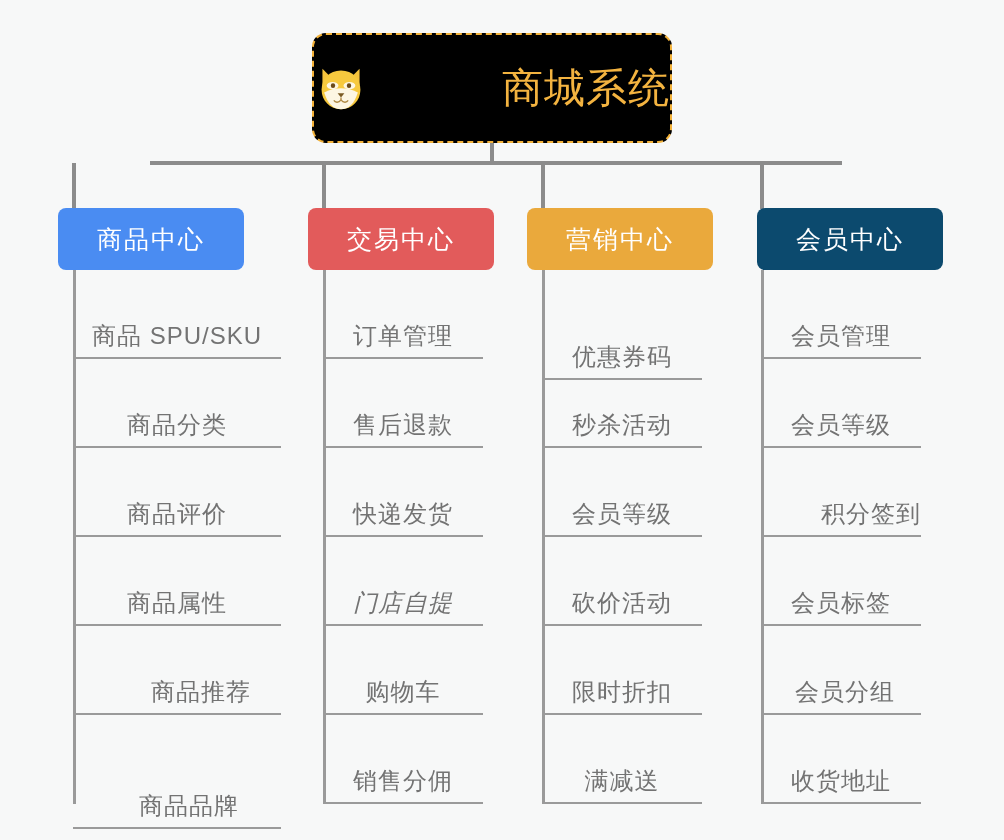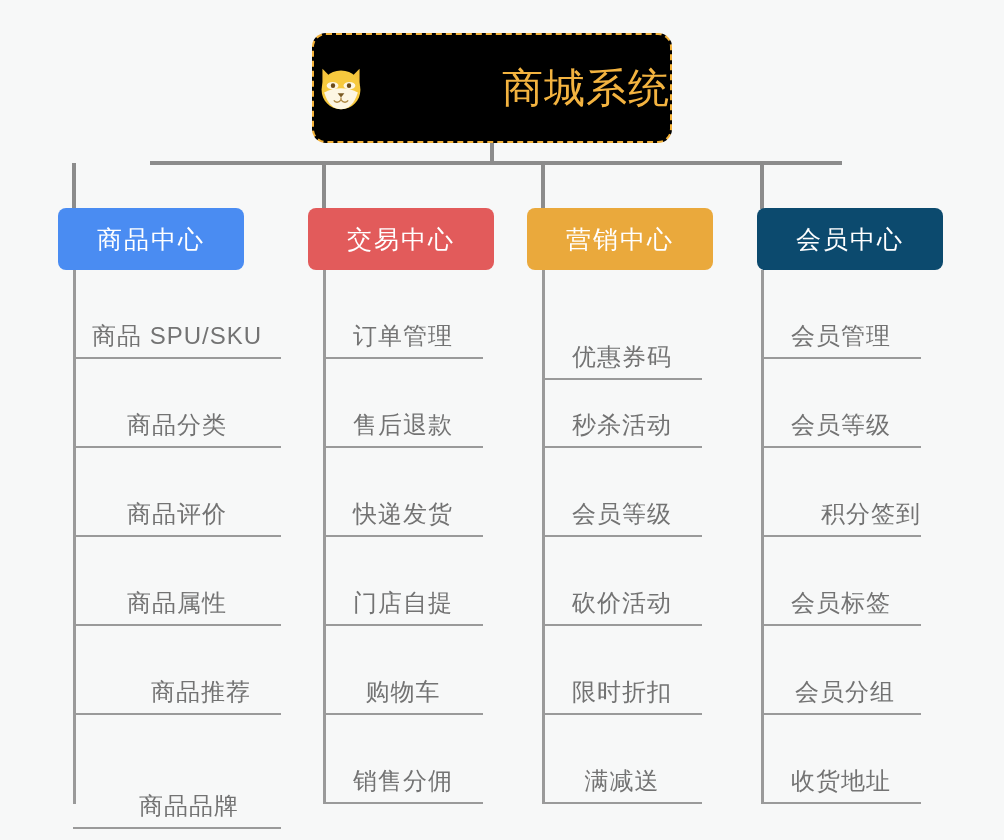--- a/index.html
+++ b/index.html
@@ -182,21 +182,21 @@
         <div class="col-spine" style="height: 534px;"></div>
         <div class="leaf" style="top: 0px; width: 160px;">
           <span class="leaf-label">订单管理</span>
         </div>
         <div class="leaf" style="top: 89px; width: 160px;">
           <span class="leaf-label">售后退款</span>
         </div>
         <div class="leaf" style="top: 178px; width: 160px;">
           <span class="leaf-label">快递发货</span>
         </div>
-        <div class="leaf" style="top: 267px; width: 160px;">
+        <div class="leaf" style="top: 267px; width: 160px; font-style: italic;">
           <span class="leaf-label">门店自提</span>
         </div>
         <div class="leaf" style="top: 356px; width: 160px;">
           <span class="leaf-label">购物车</span>
         </div>
         <div class="leaf" style="top: 445px; width: 160px;">
           <span class="leaf-label">销售分佣</span>
         </div>
       </div>
       <div class="conn conn-drop" style="left: 541px;"></div>

